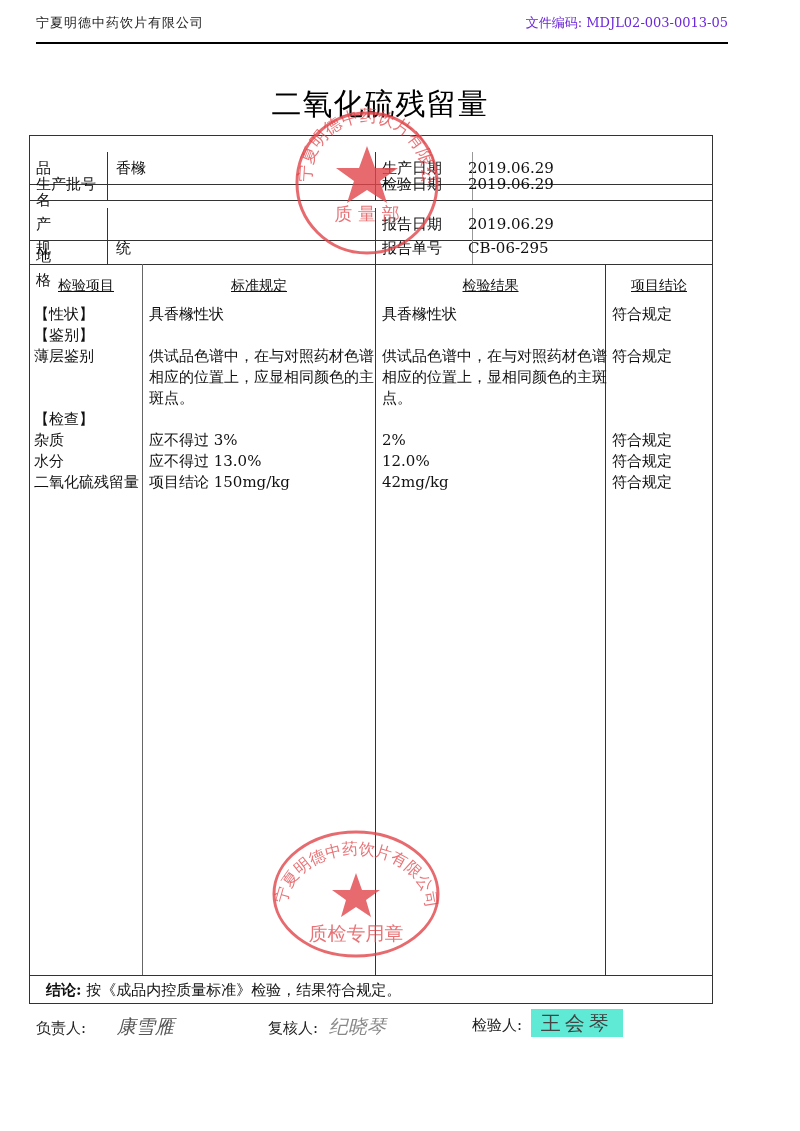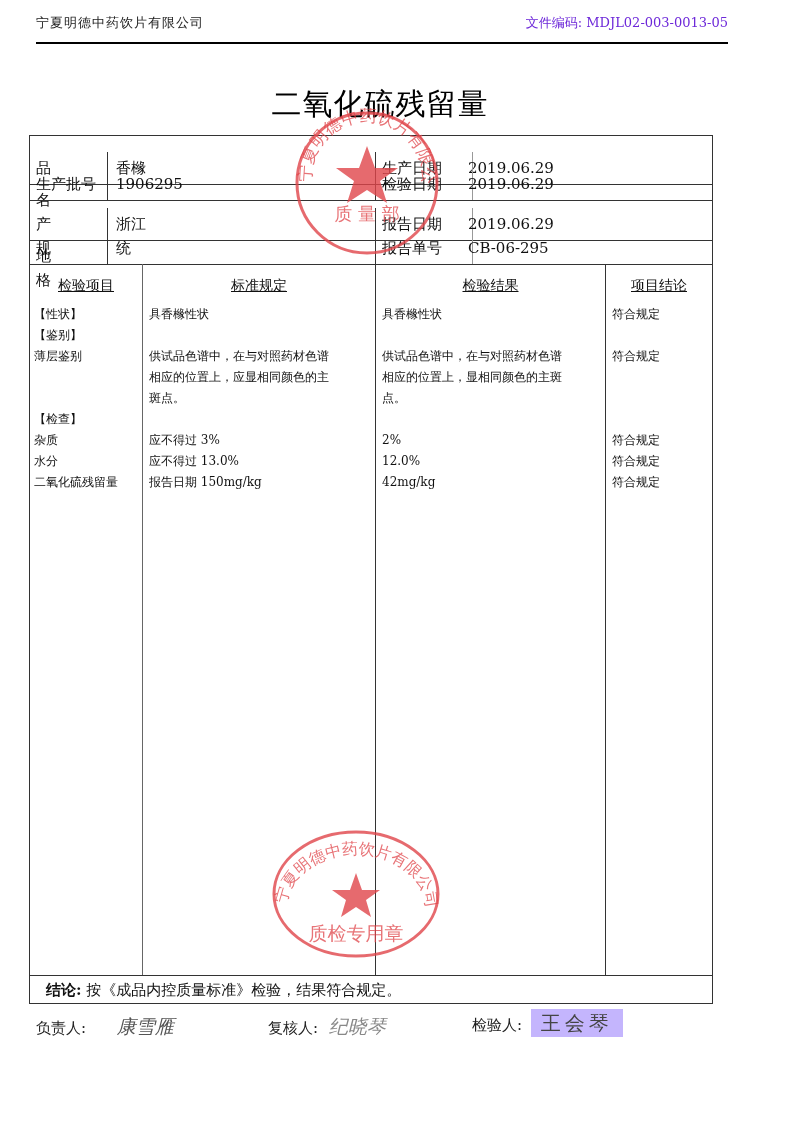--- a/index.html
+++ b/index.html
@@ -17,28 +17,28 @@
   .val1 { left:78px; width:267px; padding-left:8px; }
   .lab2 { left:345px; width:98px; padding-left:6px; border-left:1px solid #333; border-right:1px solid #999; }
   .val2 { left:430px; width:252px; padding-left:8px; font-family:"DejaVu Serif", serif; }
   .grid { position:absolute; left:0; top:128px; width:682px; height:712px; }
   .col { position:absolute; top:0; height:712px; box-sizing:border-box; }
   .c1 { left:0; width:113px; border-right:1px solid #666; }
   .c2 { left:113px; width:233px; border-right:1px solid #333; }
   .c3 { left:346px; width:230px; border-right:1px solid #333; }
   .c4 { left:576px; width:106px; }
   .colhead { position:absolute; top:13px; left:0; width:100%; text-align:center; font-size:14px; text-decoration:underline; }
-  .line { position:absolute; font-size:12px; line-height:21px; white-space:nowrap; }
+  .line { position:absolute; font-size:15px; line-height:21px; white-space:nowrap; }
   .c1 .line { left:4px; }
   .c2 .line, .c3 .line, .c4 .line { left:6px; }
   .conclusion { position:absolute; left:0; bottom:0; width:682px; height:28px; border-top:1px solid #333; font-size:15px; line-height:28px; padding-left:16px; box-sizing:border-box; }
   .conclusion b { font-weight:bold; }
   .sig { position:absolute; top:1014px; font-size:15px; color:#222;text-align:right; }
   .sig .handwrite { font-family:"DejaVu Sans", sans-serif; font-style:italic; color:#555; font-size:19px; margin-left:26px; }
-  .sig .stampbg { background:#c4b5fd; padding:2px 10px; margin-left:4px; font-size:20px; color:#444; letter-spacing:4px; }
+  .sig .stampbg { background:#5eead4; padding:2px 10px; margin-left:4px; font-size:20px; color:#444; letter-spacing:4px; }
   .stamp { position:absolute; pointer-events:none; }
 </style>
 </head>
 <body>
 
 <div class="hdr">
   <span class="hdr-left">宁夏明德中药饮片有限公司</span>
   <span class="hdr-right">文件编码: MDJL02-003-0013-05</span>
 </div>
 
@@ -47,27 +47,25 @@
 <div class="frame">
   <div class="info">
     <div class="info-row" style="top:16px">
       <div class="cell lab1"><span style="letter-spacing:30px">品 名</span></div>
       <div class="cell val1">香橼</div>
       <div class="cell lab2">生产日期</div>
       <div class="cell val2">2019.06.29</div>
     </div>
     <div class="info-row" style="top:32px">
       <div class="cell lab1">生产批号</div>
-      <div class="cell val1">1906295</div>
       <div class="cell lab2">检验日期</div>
       <div class="cell val2">2019.06.29</div>
     </div>
     <div class="info-row" style="top:72px">
       <div class="cell lab1"><span style="letter-spacing:30px">产 地</span></div>
-      <div class="cell val1">浙江</div>
       <div class="cell lab2">报告日期</div>
       <div class="cell val2">2019.06.29</div>
     </div>
     <div class="info-row" style="top:96px">
       <div class="cell lab1"><span style="letter-spacing:30px">规 格</span></div>
       <div class="cell val1">统</div>
       <div class="cell lab2">报告单号</div>
       <div class="cell val2">CB-06-295</div>
     </div>
   </div>
@@ -84,21 +82,21 @@
       <div class="line" style="top:208px">二氧化硫残留量</div>
     </div>
     <div class="col c2">
       <div class="colhead">标准规定</div>
       <div class="line" style="top:40px">具香橼性状</div>
       <div class="line" style="top:82px">供试品色谱中，在与对照药材色谱</div>
       <div class="line" style="top:103px">相应的位置上，应显相同颜色的主</div>
       <div class="line" style="top:124px">斑点。</div>
       <div class="line" style="top:166px">应不得过 3%</div>
       <div class="line" style="top:187px">应不得过 13.0%</div>
-      <div class="line" style="top:208px">报告日期 150mg/kg</div>
+      <div class="line" style="top:208px">项目结论 150mg/kg</div>
     </div>
     <div class="col c3">
       <div class="colhead">检验结果</div>
       <div class="line" style="top:40px">具香橼性状</div>
       <div class="line" style="top:82px">供试品色谱中，在与对照药材色谱</div>
       <div class="line" style="top:103px">相应的位置上，显相同颜色的主斑</div>
       <div class="line" style="top:124px">点。</div>
       <div class="line" style="top:166px">2%</div>
       <div class="line" style="top:187px">12.0%</div>
       <div class="line" style="top:208px">42mg/kg</div>

